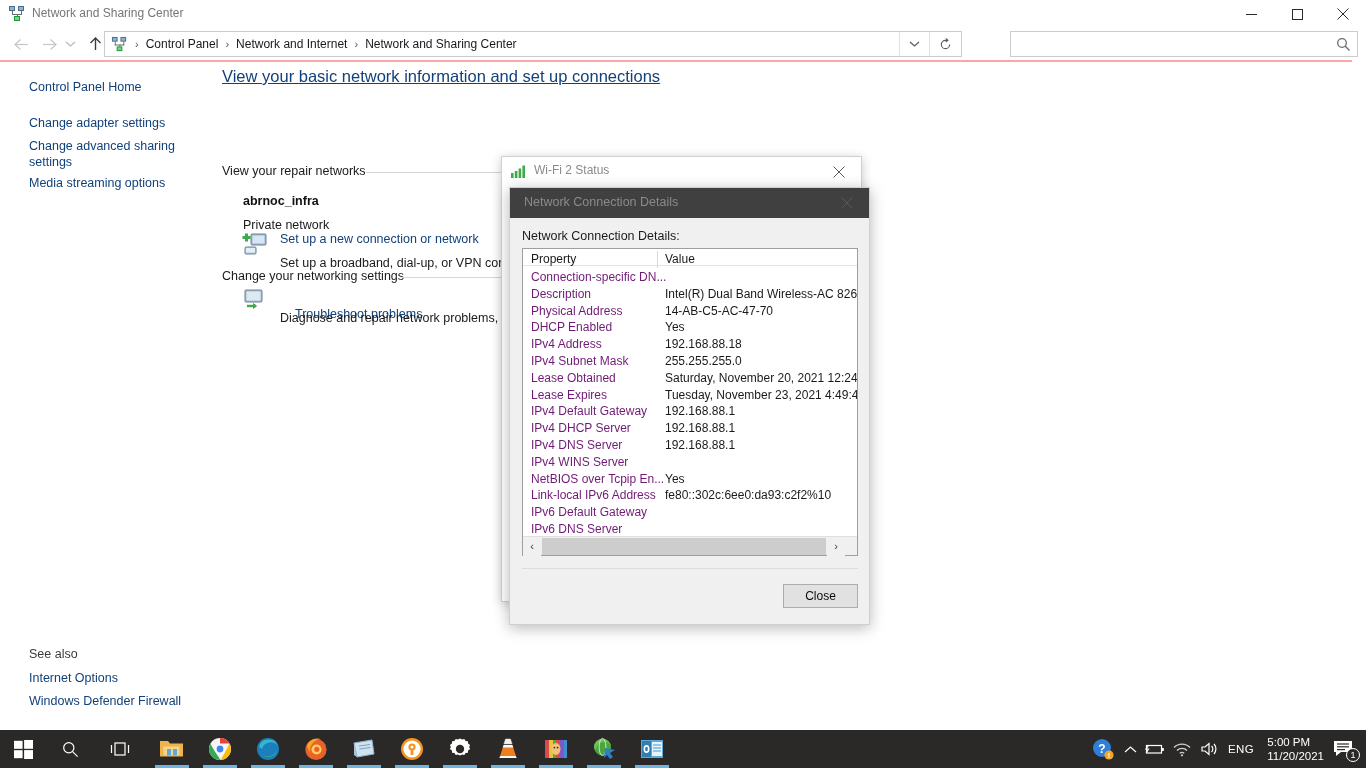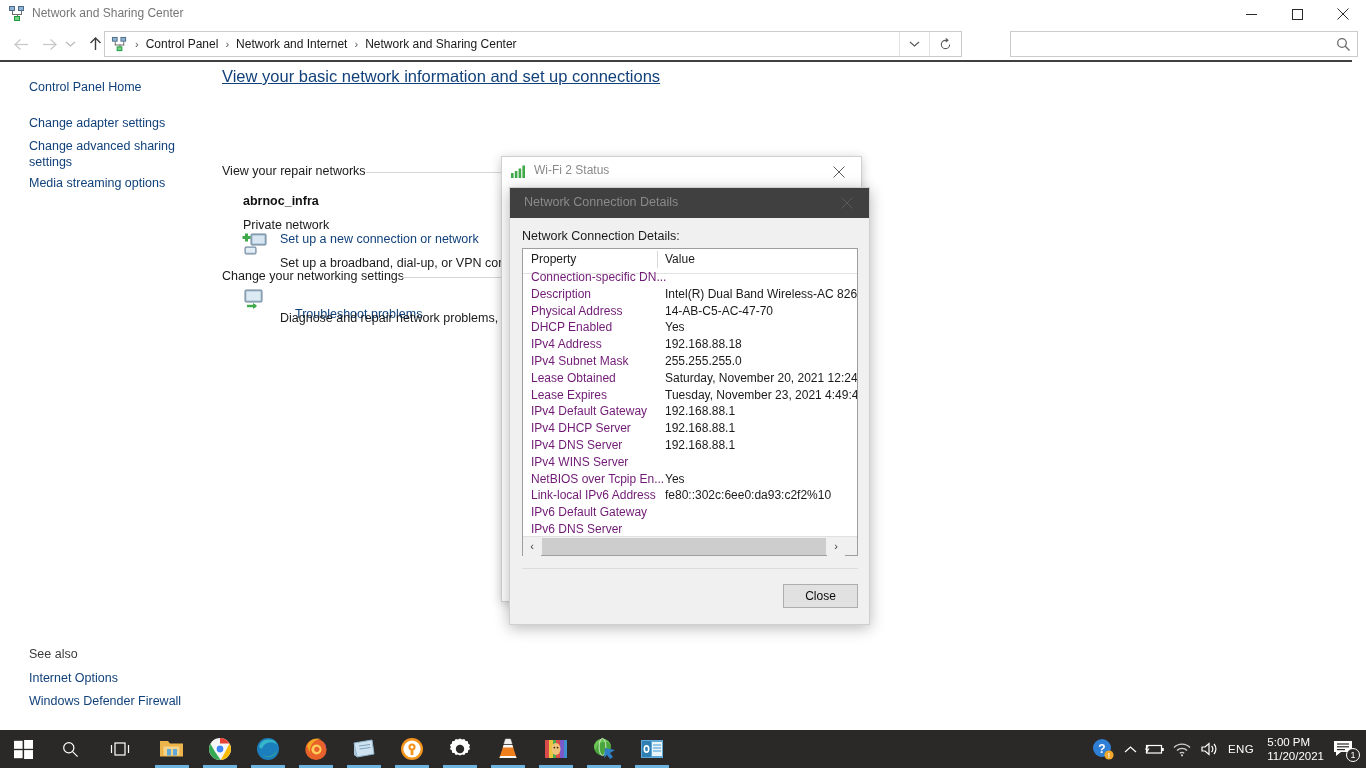--- a/index.html
+++ b/index.html
@@ -9,21 +9,21 @@
     overflow: hidden;
     font-family: "Liberation Sans", sans-serif;
     background: #ffffff;
   }
   body { position: relative; }
 
   
   #cp-window {
     position: absolute; left: 0; top: 0;
     width: 1352px; height: 730px;
-    background: #404040;
+    background: #fca5a5;
   }
 
   
   #titlebar {
     position: absolute; left: 0; top: 0;
     width: 1366px; height: 28px;
     background: #ffffff;
   }
   #titlebar-icon {
     position: absolute; left: 8px; top: 5px;
@@ -232,21 +232,21 @@
   #ncd-label {
     position: absolute; left: 12px; top: 41px;
     font-size: 12.5px; color: #1a1a1a;
   }
   #ncd-listwrap {
     position: absolute; left: 12px; top: 60px;
     width: 336px; height: 308px;
     border: 1px solid #9e9e9e; background: #ffffff;
   }
   #ncd-header {
-    position: absolute; left: 0; top: 0; width: 334px; height: 25px;
+    position: absolute; left: 0; top: 0; width: 334px; height: 17px;
     background: #ffffff; border-bottom: 1px solid #e3e3e3;
   }
   #hdr-prop {
     position: absolute; left: 8px; top: 3px;
     font-size: 12px; color: #1a1a1a;
   }
   #hdr-divider {
     position: absolute; left: 134px; top: 2px;
     width: 1px; height: 17px; background: #d8d8d8;
   }

